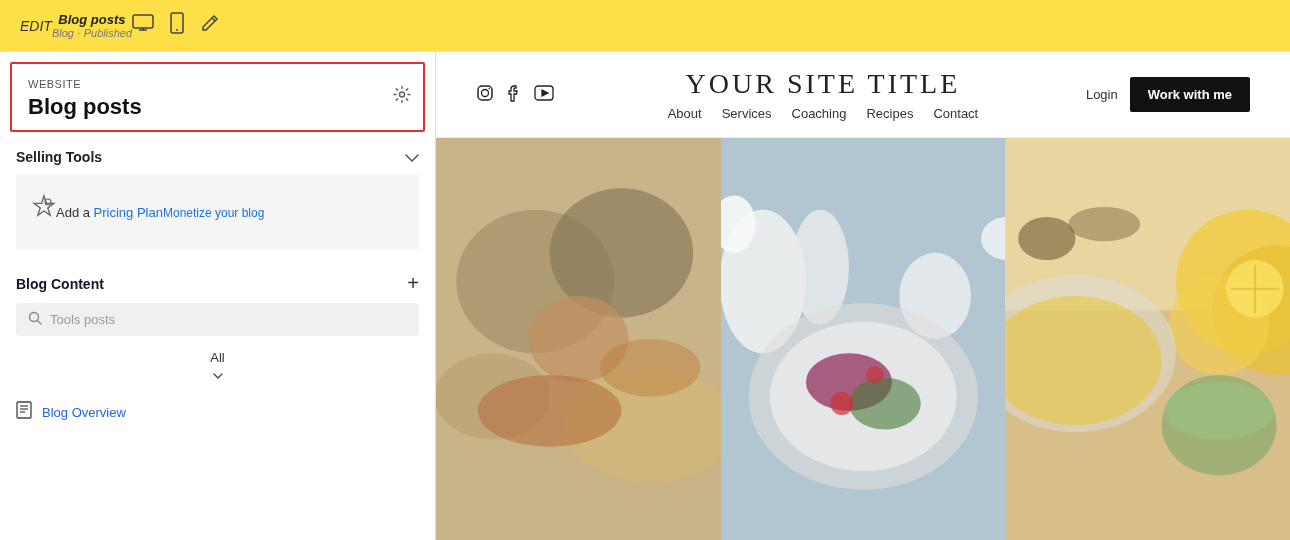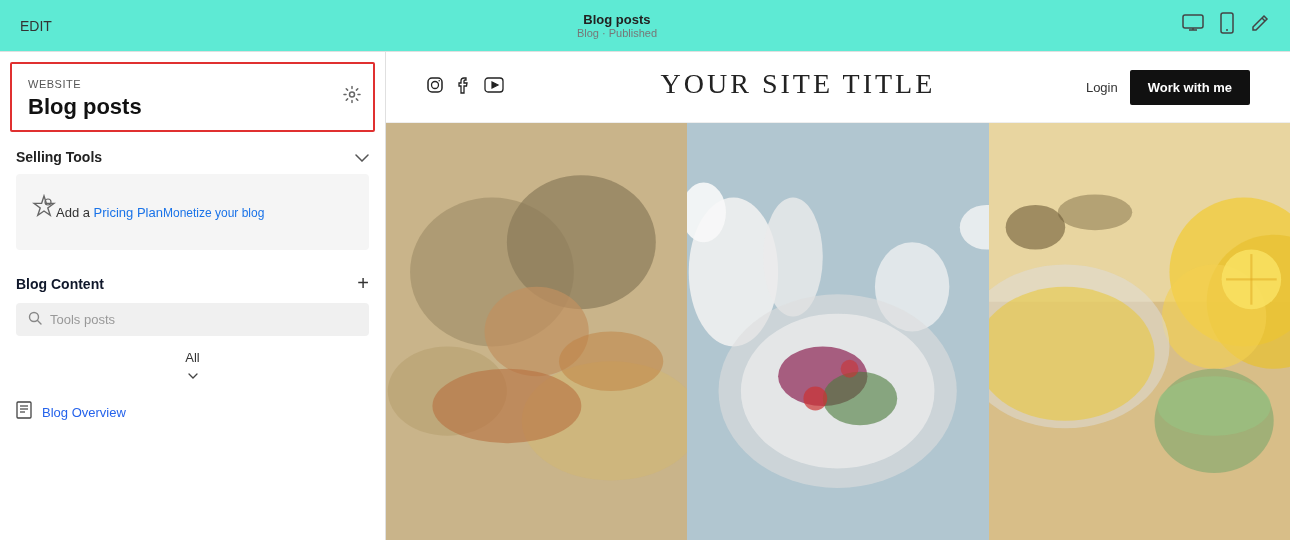--- a/index.html
+++ b/index.html
@@ -1,36 +1,36 @@
 <!DOCTYPE html>
 <html><head>
   <meta charset="utf-8">
   <style>
     * { box-sizing: border-box; margin: 0; padding: 0; }
     body { font-family: -apple-system, BlinkMacSystemFont, 'Segoe UI', Arial, sans-serif; background: #f5f5f5; display: flex; flex-direction: column; height: 540px; overflow: hidden; }
 
     
     .top-bar {
-      display: flex; align-items: center; justify-content: space-between;
-      background: #5eead4; border-bottom: 1px solid #e0e0e0;
-      padding: 0 20px; height: 52px; flex-shrink: 0;
+      display: flex; align-items: center; 
+      background: #fde047; border-bottom: 1px solid #e0e0e0;
+      padding: 0 20px; height: 52px; flex-shrink: 0; font-style: italic;
     }
     .top-bar-left { font-size: 14px; color: #333; font-weight: 500; }
     .top-bar-center { text-align: center; }
     .top-bar-center .title { font-size: 13px; font-weight: 600; color: #222; }
     .top-bar-center .subtitle { font-size: 11px; color: #777; }
     .top-bar-right { display: flex; align-items: center; gap: 16px; }
     .top-bar-icon { font-size: 18px; color: #444; cursor: pointer; }
 
     
     .main-layout { display: flex; flex: 1; overflow: hidden; }
 
     
     .sidebar {
-      width: 386px; background: #fff; border-right: 1px solid #e0e0e0;
+      width: 436px; background: #fff; border-right: 1px solid #e0e0e0;
       display: flex; flex-direction: column; overflow-y: auto; flex-shrink: 0;
     }
     .sidebar-header {
       padding: 14px 16px 10px 16px;
       border: 2px solid #e03030;
       margin: 10px 10px 0 10px;
       border-radius: 2px;
       position: relative;
     }
     .sidebar-header-label { font-size: 11px; color: #555; text-transform: uppercase; letter-spacing: 0.5px; }
@@ -278,20 +278,27 @@
         <span>
           <svg width="20" height="16" viewBox="0 0 20 16" fill="none">
             <rect x="1" y="1" width="18" height="14" rx="3" stroke="#222" stroke-width="1.3" fill="none"></rect>
             <polygon points="8,5 8,11 14,8" stroke="#222" stroke-width="1.2" fill="#222"></polygon>
           </svg>
         </span>
       </div>
 
       <div class="site-title-nav">
         <div class="site-title">YOUR SITE TITLE</div>
+        <div class="site-nav">
+          <span class="site-nav-item">About</span>
+          <span class="site-nav-item">Services</span>
+          <span class="site-nav-item">Coaching</span>
+          <span class="site-nav-item">Recipes</span>
+          <span class="site-nav-item">Contact</span>
+        </div>
       </div>
 
       <div class="site-header-actions">
         <span class="login-btn">Login</span>
         <div class="cta-btn">Work with me</div>
       </div>
     </div>
 
     <div class="blog-grid">
 

